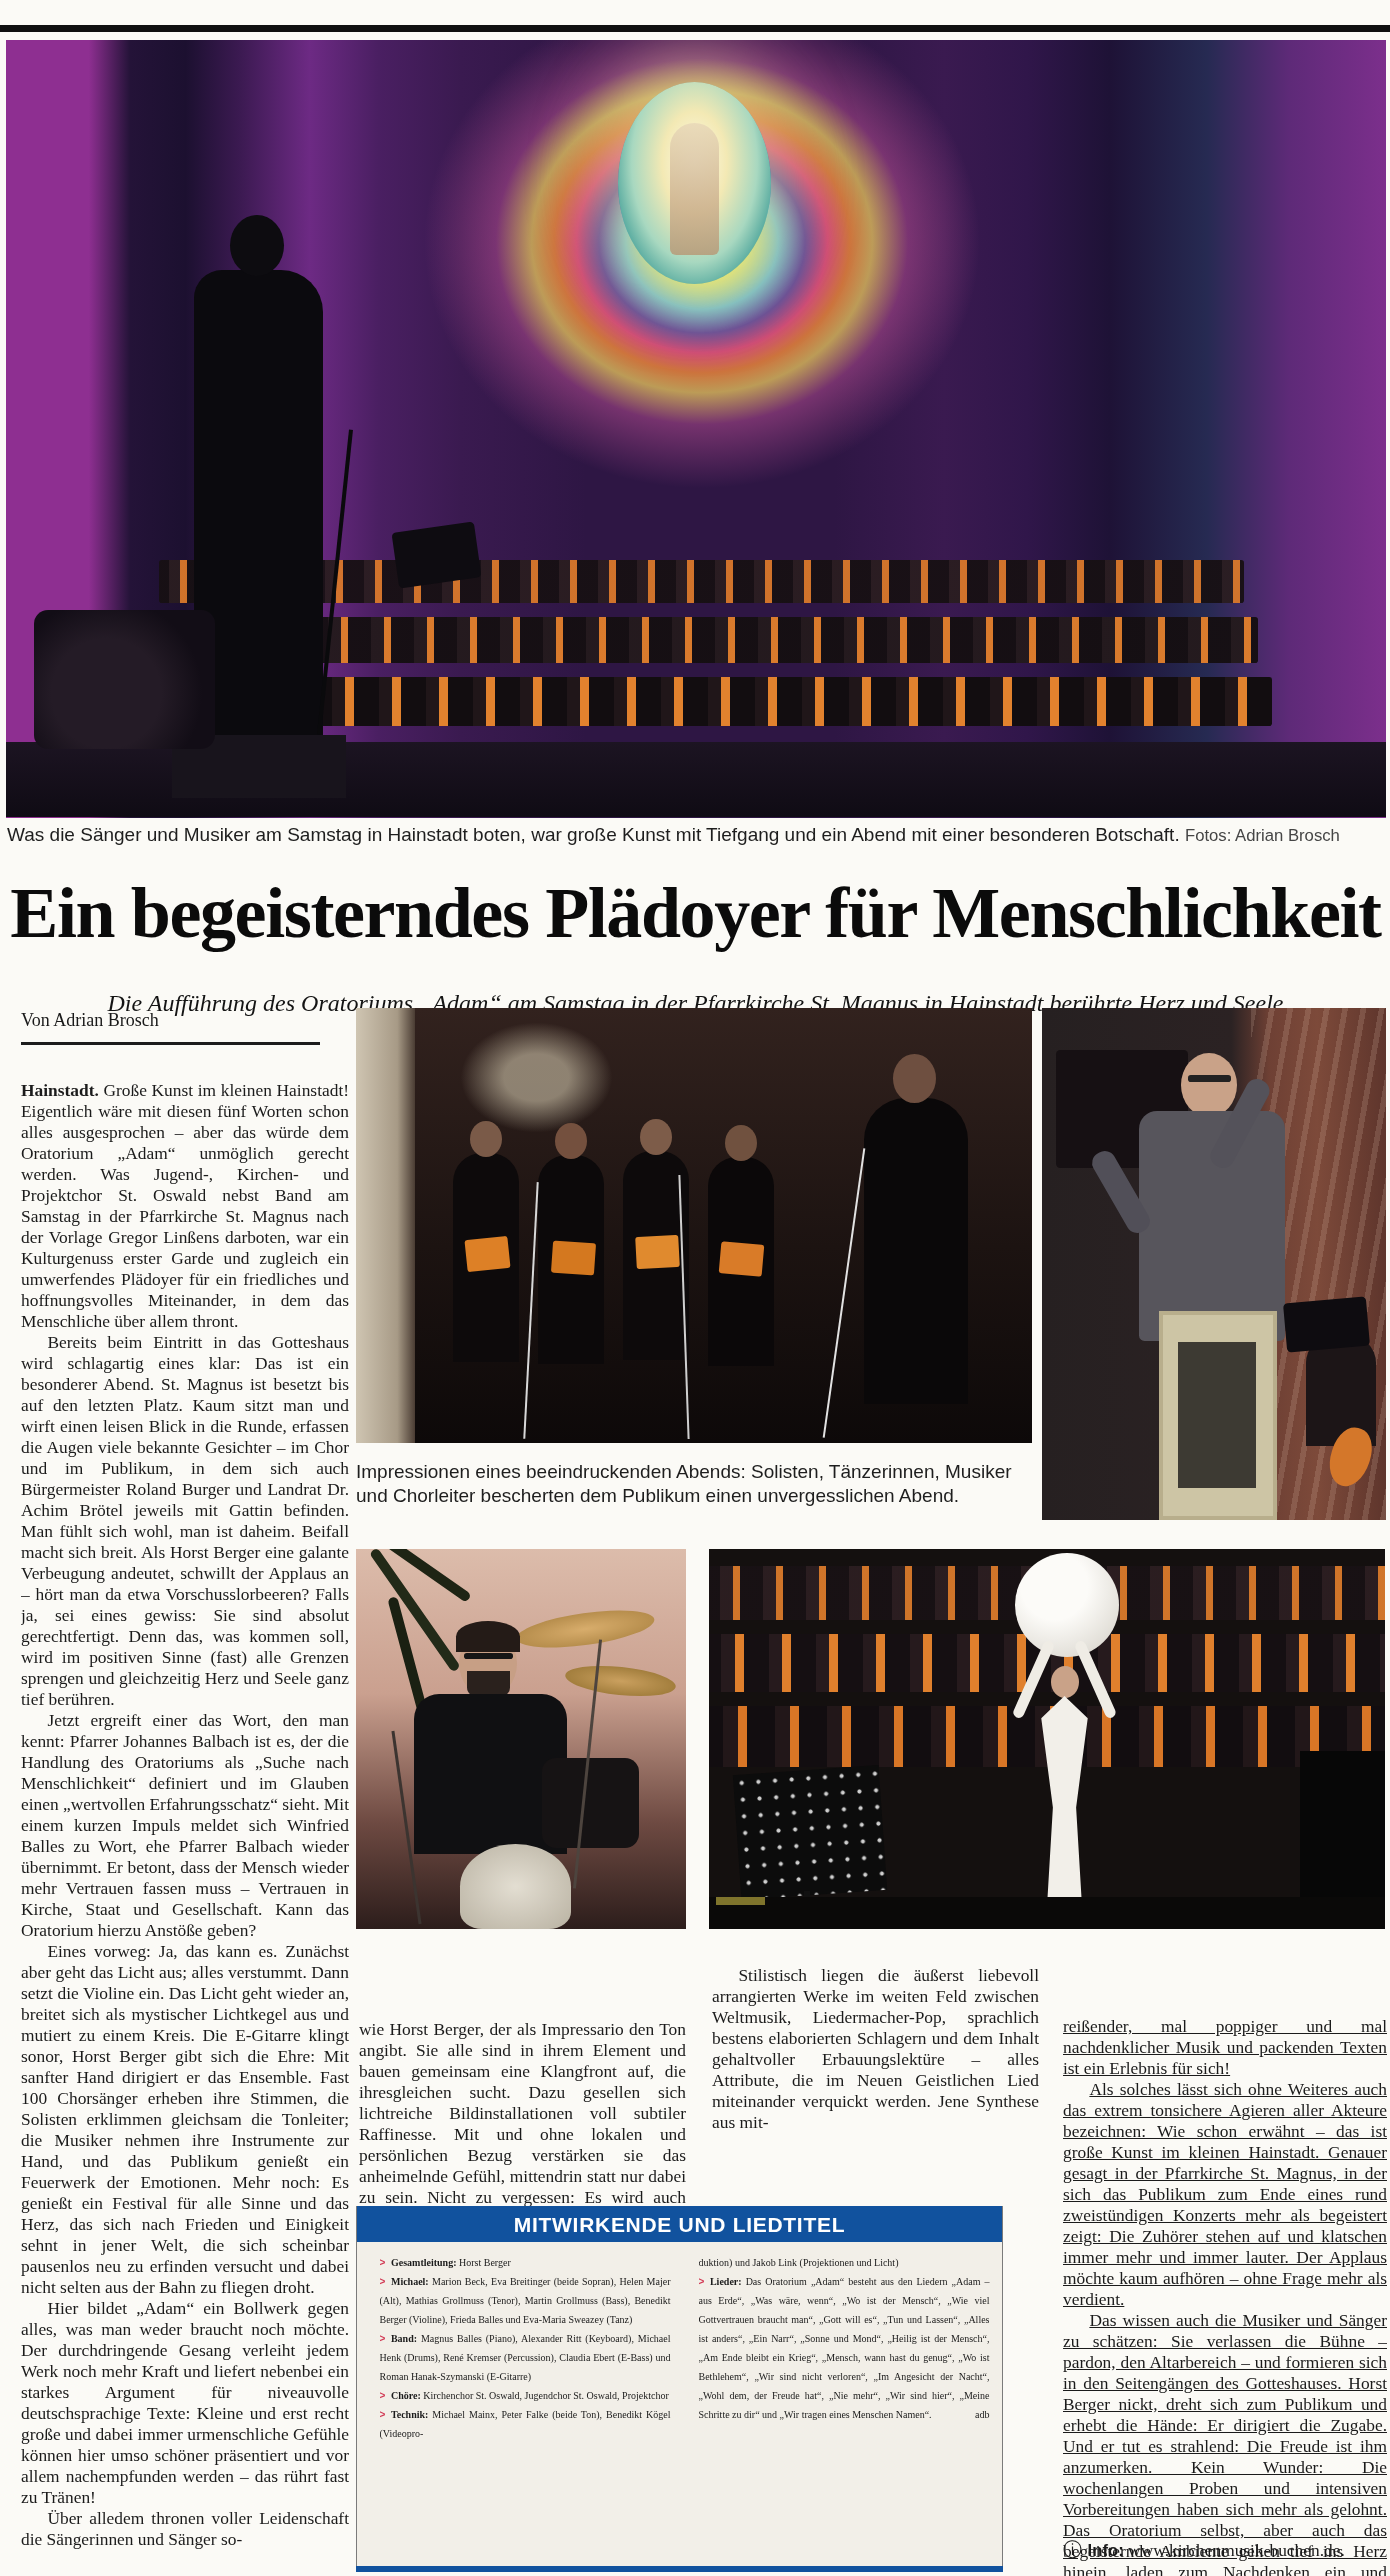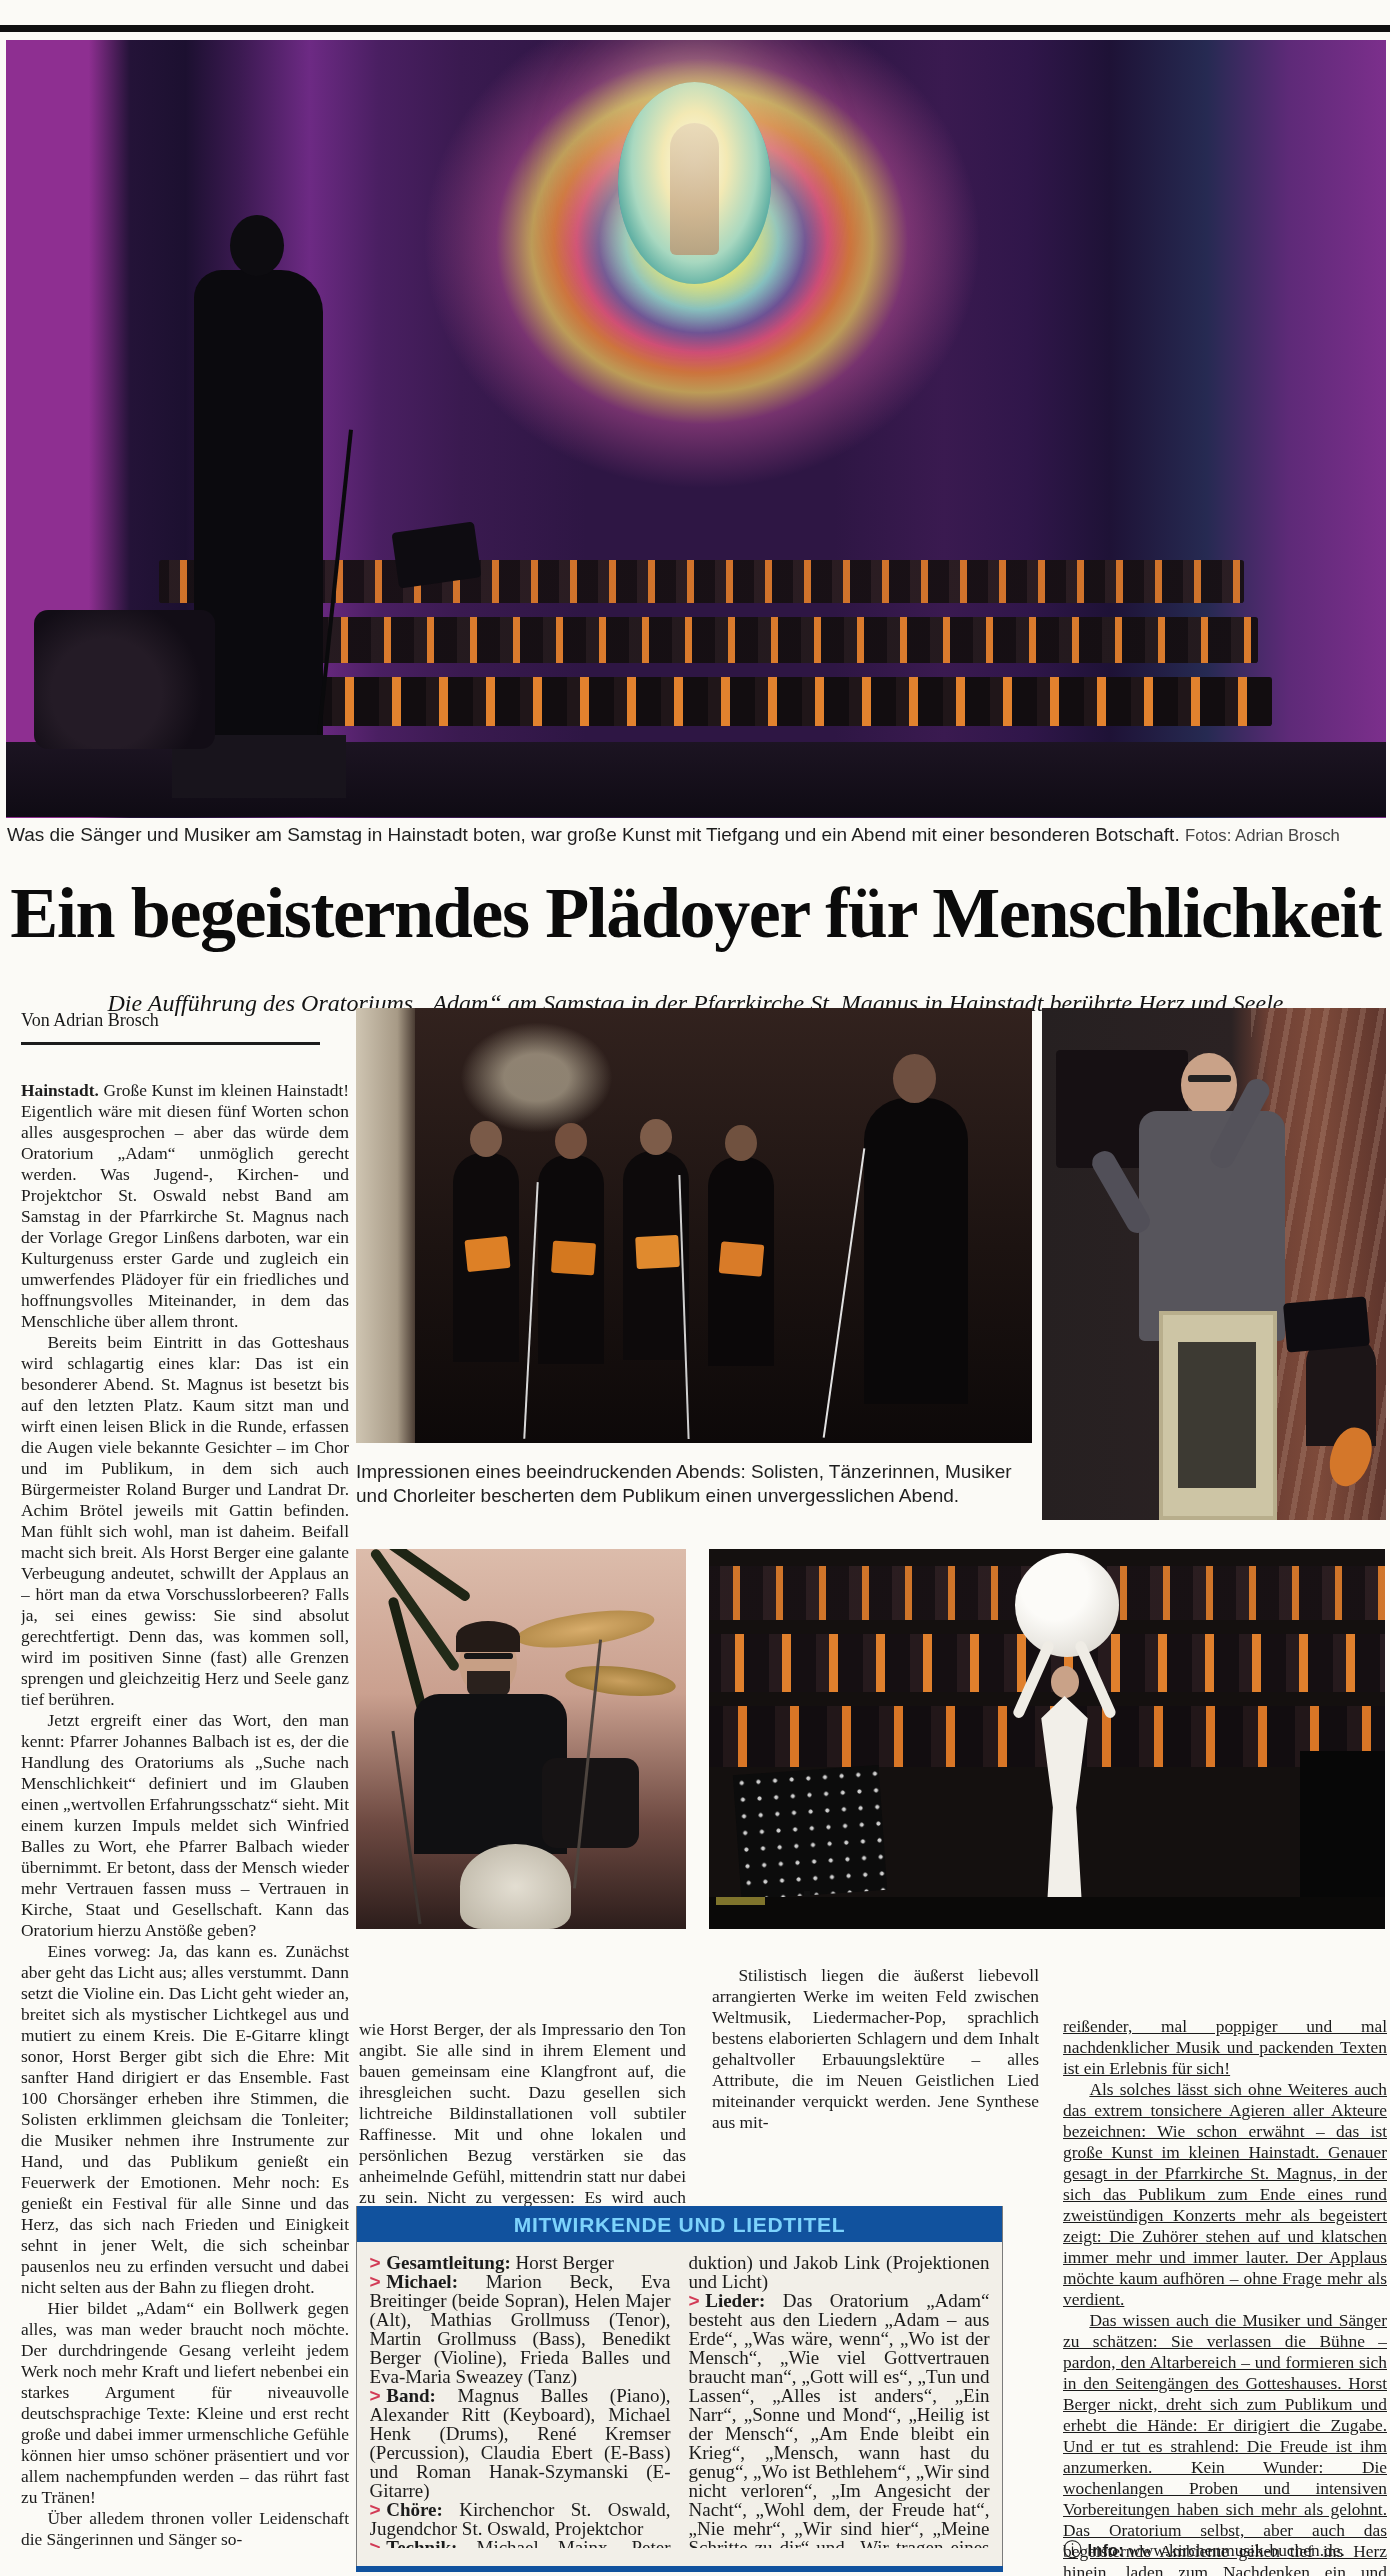--- a/index.html
+++ b/index.html
@@ -18,26 +18,26 @@
   .byline-rule{left:21px;top:1042px;width:299px;height:2.8px;background:#1c1c1c;}
   
   .col{font-size:17.4px;line-height:21px;text-align:justify;overflow:hidden;margin-top:20px;}
   .col p{margin:0;}
   .col p.ind{text-indent:26.4px;}
   
   .photo{overflow:hidden;}
   .ph{position:absolute;}
   
   .box{background:#f2efe8;border-left:1.4px solid #7b7b7b;border-right:1.4px solid #7b7b7b;}
-  .box-head{position:absolute;left:0;top:0;width:100%;height:36px;background:#11529e;color:#7dd3fc;
+  .box-head{position:absolute;left:0;top:0;width:100%;height:36px;background:#11529e;color:#ffffff;
             font-family:"Liberation Sans",sans-serif;font-weight:bold;font-size:21px;letter-spacing:0.7px;
             text-align:center;line-height:38px;}
   .box-body{position:absolute;left:0;top:36px;width:100%;height:306px;display:flex;gap:18px;
             padding:11px 12.5px 0 12.5px;box-sizing:border-box;}
-  .box-col{flex:1;font-size:19px;line-height:19px;text-align:justify;overflow:hidden;}
+  .box-col{flex:1;font-size:10px;line-height:19px;text-align:justify;overflow:hidden;margin-left:10px;}
   .box-col p{margin:0;}
   .box-col .arrow{color:#d23a55;font-family:"Liberation Sans",sans-serif;font-weight:bold;margin-right:5.6px;}
   .box-col b{font-weight:bold;}
   .box-col .adb{float:right;}
   .box-foot{position:absolute;left:-1.4px;bottom:0;width:calc(100% + 2.8px);height:5.6px;background:#11529e;}
   
   .info{font-size:17.4px;}
   .info .icon{font-size:19px;margin-right:5.6px;}
   .info b{font-family:"Liberation Sans",sans-serif;font-size:16.7px;}
 </style>

